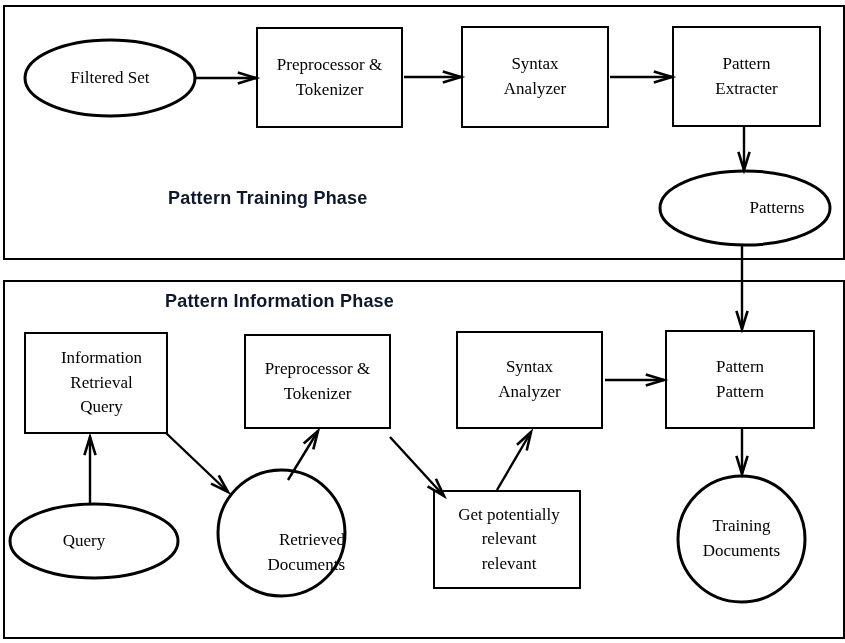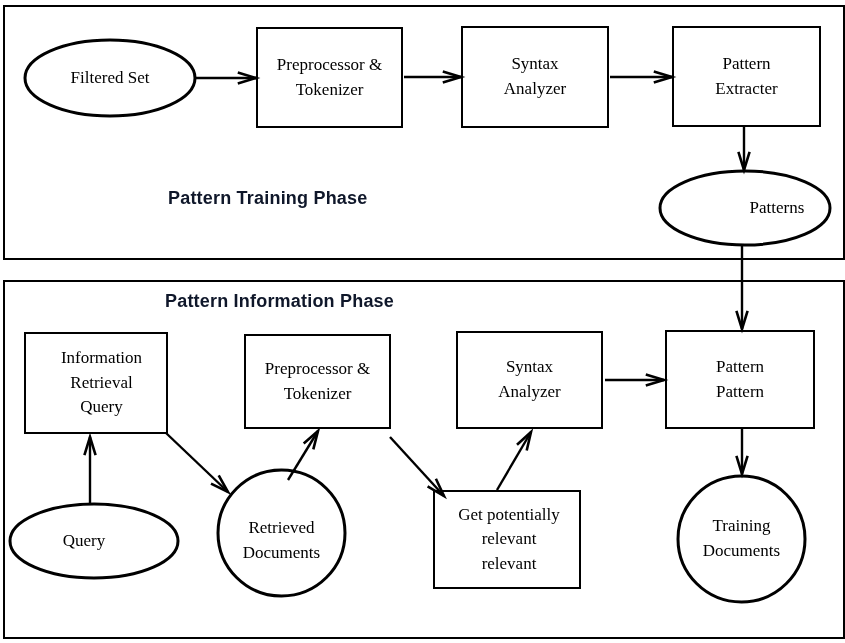--- a/index.html
+++ b/index.html
@@ -156,21 +156,21 @@
         <span class="line-1">Syntax</span>
         <span class="line-1">Analyzer</span>
       </div>
       <div class="node-label" style="left: 666px; top: 331px; width: 148px; height: 97px;">
         <span class="line-1">Pattern</span>
         <span class="line-1">Pattern</span>
       </div>
       <div class="node-label" style="left: 0; top: 504px; width: 168px; height: 74px;">
         <span class="line-1">Query</span>
       </div>
-      <div class="node-label" style="left: 218px; top: 478px; width: 127px; height: 126px;">
+      <div class="node-label" style="left: 218px; top: 490px; width: 127px; height: 126px; align-items: flex-end;">
         <span class="line-1">Retrieved</span>
         <span class="line-1">Documents</span>
       </div>
       <div class="node-label" style="left: 434px; top: 491px; width: 150px; height: 97px;">
         <span class="line-1">Get potentially</span>
         <span class="line-1">relevant</span>
         <span class="line-1">relevant</span>
       </div>
       <div class="node-label" style="left: 678px; top: 476px; width: 127px; height: 126px;">
         <span class="line-1">Training</span>

